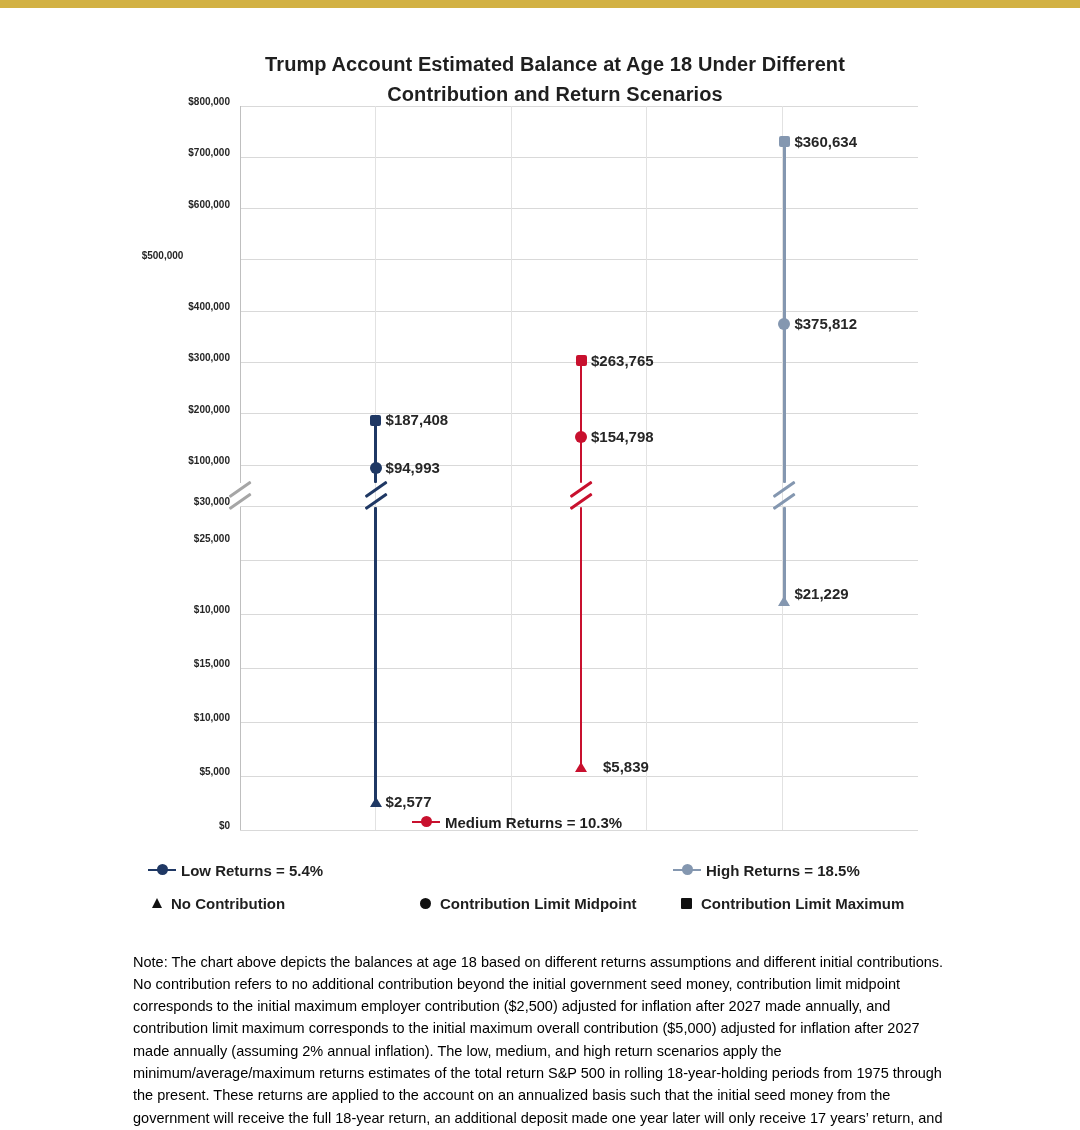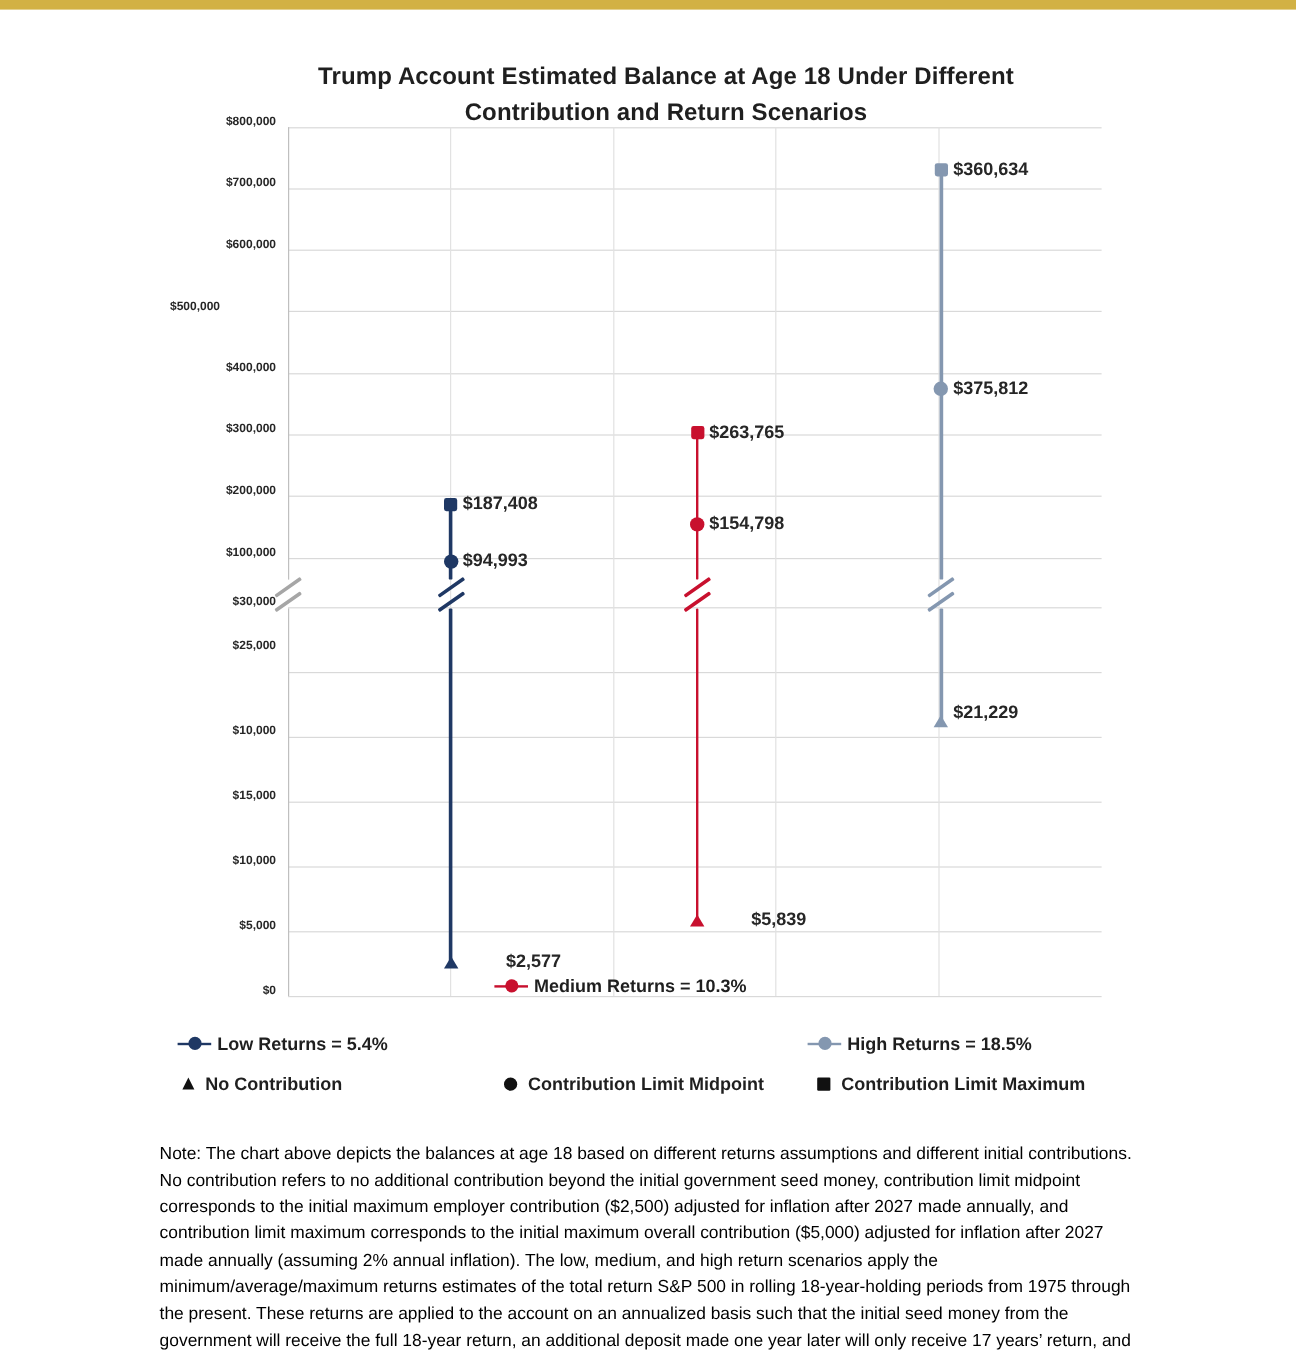--- a/index.html
+++ b/index.html
@@ -88,31 +88,31 @@
     <div class="slash" style="left: 227px; top: 499.75px; background: rgb(166, 166, 166);"></div>
     <div class="series-seg" style="left: 374.35px; top: 420.172px; height: 62.8278px; background: rgb(31, 56, 100);"></div>
     <div class="series-seg" style="left: 374.35px; top: 507px; height: 295.168px; background: rgb(31, 56, 100);"></div>
     <div class="slash" style="left: 362.6px; top: 487.75px; background: rgb(31, 56, 100);"></div>
     <div class="slash" style="left: 362.6px; top: 499.75px; background: rgb(31, 56, 100);"></div>
     <div class="m-square" style="left: 370.1px; top: 414.672px; background: rgb(31, 56, 100);"></div>
     <div class="point-label" style="left: 385.6px; top: 411.172px;">$187,408</div>
     <div class="m-circle" style="left: 369.6px; top: 461.568px; background: rgb(31, 56, 100);"></div>
     <div class="point-label" style="left: 385.6px; top: 458.568px;">$94,993</div>
     <div class="m-triangle" style="left: 369.6px; top: 797.168px; border-bottom-color: rgb(31, 56, 100);"></div>
-    <div class="point-label" style="left: 385.6px; top: 793.168px; margin-left: 36px;">$2,577</div>
+    <div class="point-label" style="left: 385.6px; top: 793.168px;">$2,577</div>
     <div class="series-seg" style="left: 579.784px; top: 360.502px; height: 122.498px; background: rgb(200, 16, 46);"></div>
     <div class="series-seg" style="left: 579.784px; top: 507px; height: 259.939px; background: rgb(200, 16, 46);"></div>
     <div class="slash" style="left: 568.034px; top: 487.75px; background: rgb(200, 16, 46);"></div>
     <div class="slash" style="left: 568.034px; top: 499.75px; background: rgb(200, 16, 46);"></div>
     <div class="m-square" style="left: 575.534px; top: 355.002px; background: rgb(200, 16, 46);"></div>
     <div class="point-label" style="left: 591.034px; top: 351.502px;">$263,765</div>
     <div class="m-circle" style="left: 575.034px; top: 430.896px; background: rgb(200, 16, 46);"></div>
     <div class="point-label" style="left: 591.034px; top: 427.896px;">$154,798</div>
     <div class="m-triangle" style="left: 575.034px; top: 761.939px; border-bottom-color: rgb(200, 16, 46);"></div>
-    <div class="point-label" style="left: 626px; top: 757.939px; text-align: right;">$5,839</div>
+    <div class="point-label" style="left: 603px; top: 757.939px; text-align: right;">$5,839</div>
     <div class="series-seg" style="left: 783.184px; top: 141.697px; height: 341.303px; background: rgb(132, 151, 176);"></div>
     <div class="series-seg" style="left: 783.184px; top: 507px; height: 93.7268px; background: rgb(132, 151, 176);"></div>
     <div class="slash" style="left: 771.434px; top: 487.75px; background: rgb(132, 151, 176);"></div>
     <div class="slash" style="left: 771.434px; top: 499.75px; background: rgb(132, 151, 176);"></div>
     <div class="m-square" style="left: 778.934px; top: 136.197px; background: rgb(132, 151, 176);"></div>
     <div class="point-label" style="left: 794.434px; top: 132.697px;">$360,634</div>
     <div class="m-circle" style="left: 778.434px; top: 317.548px; background: rgb(132, 151, 176);"></div>
     <div class="point-label" style="left: 794.434px; top: 314.548px;">$375,812</div>
     <div class="m-triangle" style="left: 778.434px; top: 595.727px; border-bottom-color: rgb(132, 151, 176);"></div>
     <div class="point-label" style="left: 794.434px; top: 585px;">$21,229</div>

